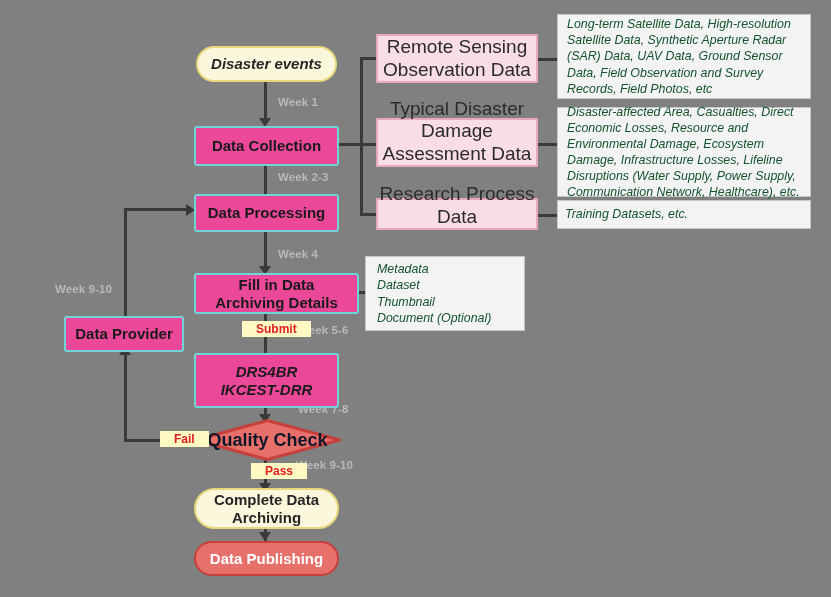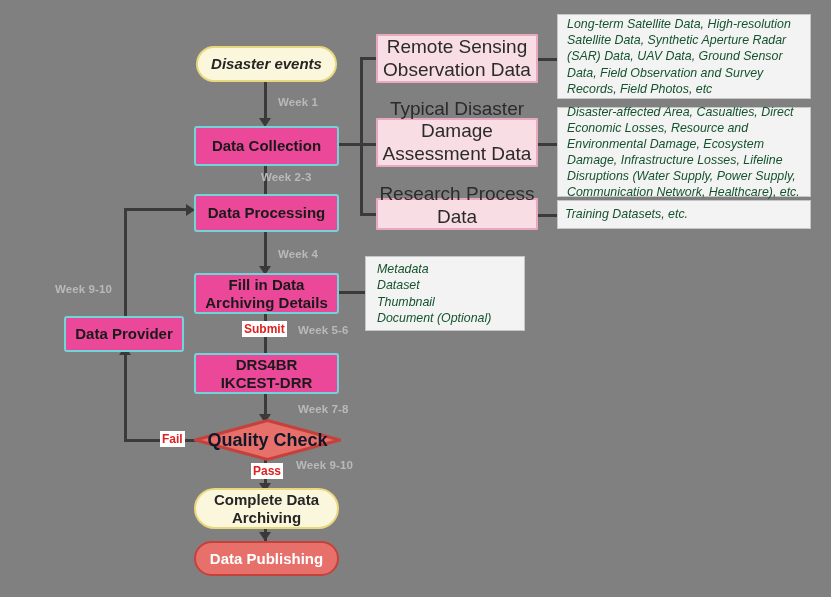--- a/index.html
+++ b/index.html
@@ -140,25 +140,25 @@
     position: absolute;
     color: #b9b9b9;
     font-size: 11.5px;
     font-weight: bold;
     white-space: nowrap;
     z-index: 4;
     letter-spacing: 0.1px;
   }
   .badge {
     position: absolute;
-    background: #ffffff;
+    background: #fef9c3;
     color: #e02020;
     font-size: 12px;
     font-weight: bold;
-    padding: 1px 2px;
+    padding: 1px 14px;
     white-space: nowrap;
     z-index: 7;
     line-height: 1.2;
   }
   .note-line { display: block; }
 </style>
 </head>
 <body>
 
 <div id="canvas">
@@ -211,28 +211,28 @@
   </div>
 
   <div class="node proc" style="left:194px; top:126px; width:145px; height:40px;">
     <span>Data Collection</span>
   </div>
 
   <div class="node proc" style="left:194px; top:194px; width:145px; height:38px;">
     <span>Data Processing</span>
   </div>
 
-  <div class="node proc" style="left:194px; top:273px; width:145px; height:41px;">
+  <div class="node proc" style="left:194px; top:273px; width:165px; height:41px;">
     <div>
       <span class="note-line">Fill in Data</span>
       <span class="note-line">Archiving Details</span>
     </div>
   </div>
 
-  <div class="node proc" style="left:194px; top:353px; width:145px; height:41px;">
+  <div class="node proc" style="left:194px; top:353px; width:145px; height:55px;font-style:italic;">
     <div>
       <span class="note-line">DRS4BR</span>
       <span class="note-line">IKCEST-DRR</span>
     </div>
   </div>
 
   <div class="diamond-wrap" style="left:194px; top:419px; width:147px; height:42px;">
     <svg class="diamond-shape" viewBox="0 0 147 42" preserveAspectRatio="none">
       <polygon points="73.5,1.5 145.5,21 73.5,40.5 1.5,21" fill="#e8706b" stroke="#c6403c" stroke-width="3"></polygon>
     </svg>
@@ -287,21 +287,21 @@
   <div class="node notebox" style="left:365px; top:256px; width:160px; height:75px; padding:9px 11px;">
     <div>
       <span class="note-line">Metadata</span>
       <span class="note-line">Dataset</span>
       <span class="note-line">Thumbnail</span>
       <span class="note-line">Document  (Optional)</span>
     </div>
   </div>
 
   <div class="week" style="left:278px; top:96px;">Week 1</div>
-  <div class="week" style="left:261px; top:171px;">Week 2-3</div>
+  <div class="week" style="left:278px; top:171px;">Week 2-3</div>
   <div class="week" style="left:278px; top:248px;">Week 4</div>
   <div class="week" style="left:298px; top:324px;">Week 5-6</div>
   <div class="week" style="left:298px; top:403px;">Week 7-8</div>
   <div class="week" style="left:296px; top:459px;">Week 9-10</div>
   <div class="week" style="left:55px; top:283px;">Week 9-10</div>
 
   <div class="badge" style="left:242px; top:321px;">Submit</div>
   <div class="badge" style="left:251px; top:463px;">Pass</div>
   <div class="badge" style="left:160px; top:431px;">Fail</div>
 

